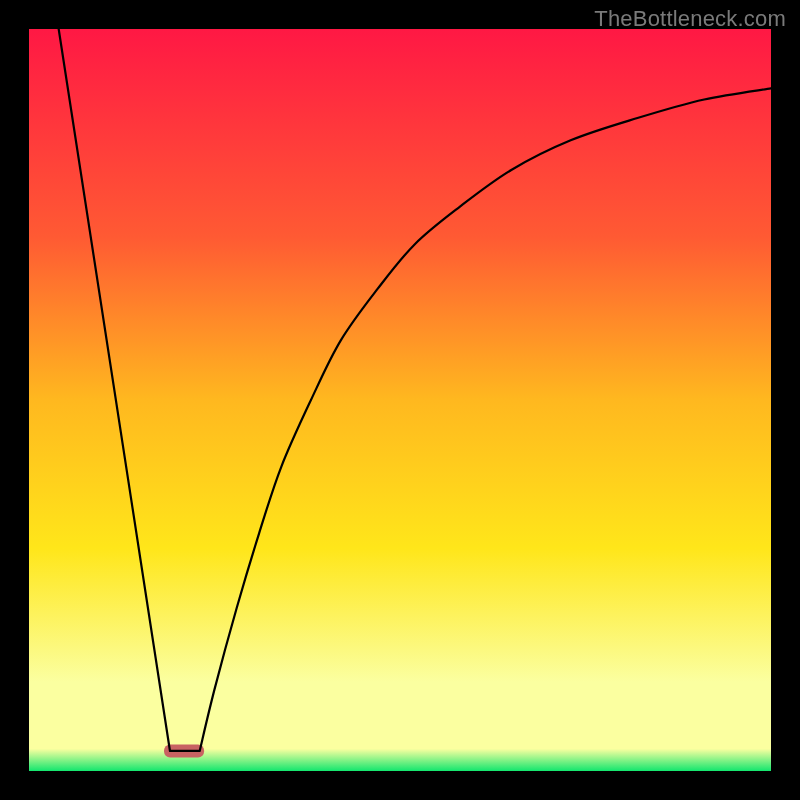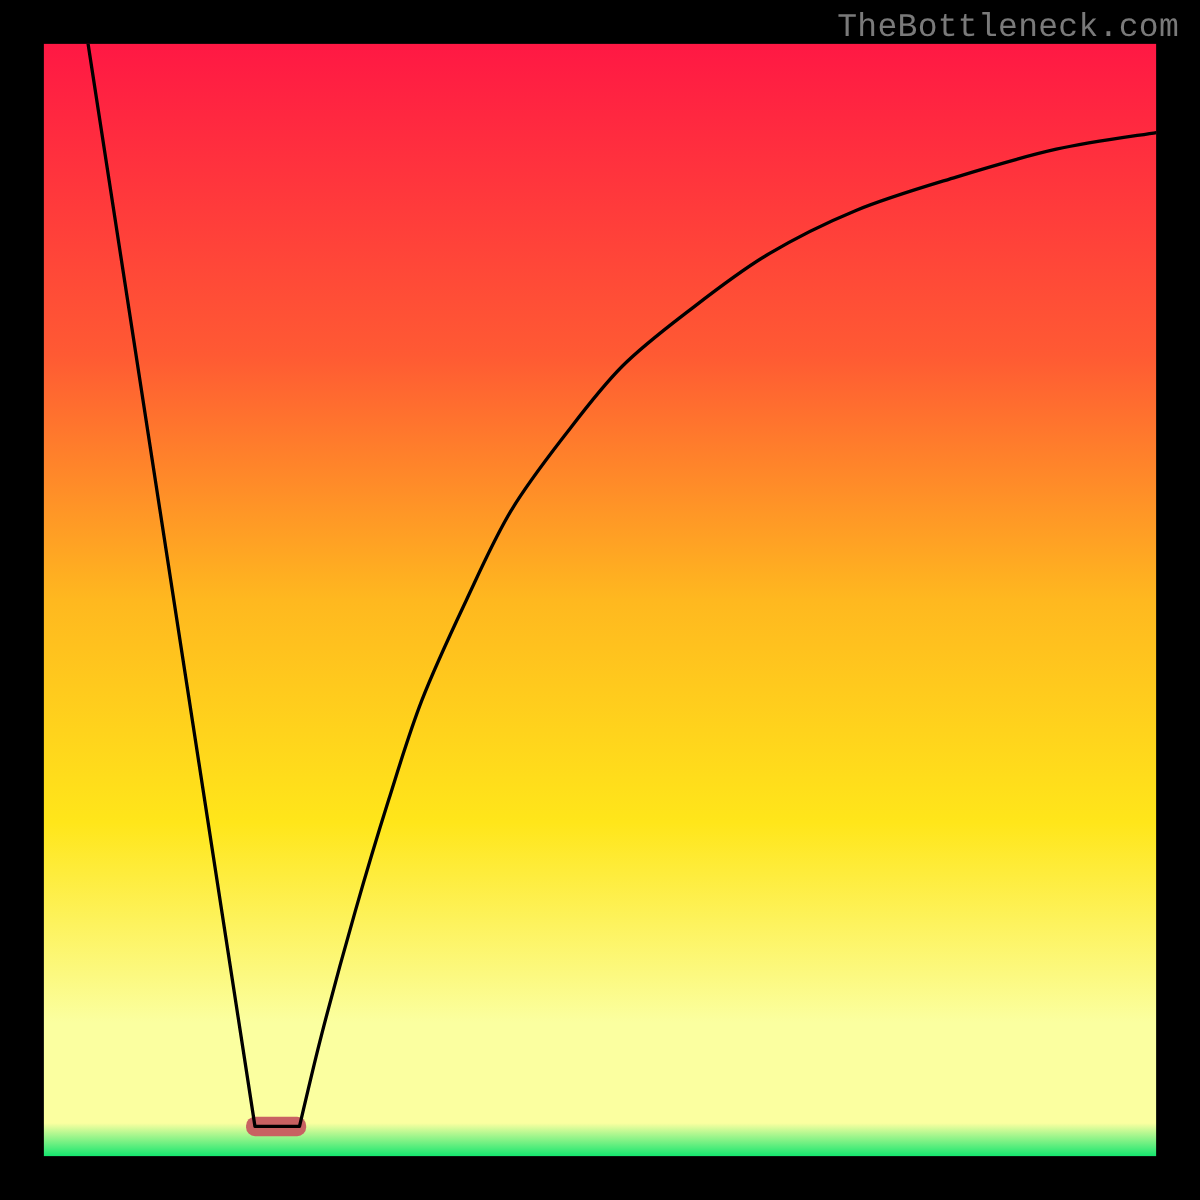--- a/index.html
+++ b/index.html
@@ -8,21 +8,20 @@
     width: 800px;
     height: 800px;
     overflow: hidden;
     background: #000;
     font-family: Arial, Helvetica, sans-serif;
   }
   .frame {
     width: 800px;
     height: 760px;
     position: relative;
-    font-family: Liberation Mono, monospace;
   }
   .plot-area {
     position: absolute;
     left: 29px;
     top: 29px;
     width: 742px;
     height: 742px;
     overflow: hidden;
   }
   .watermark {

